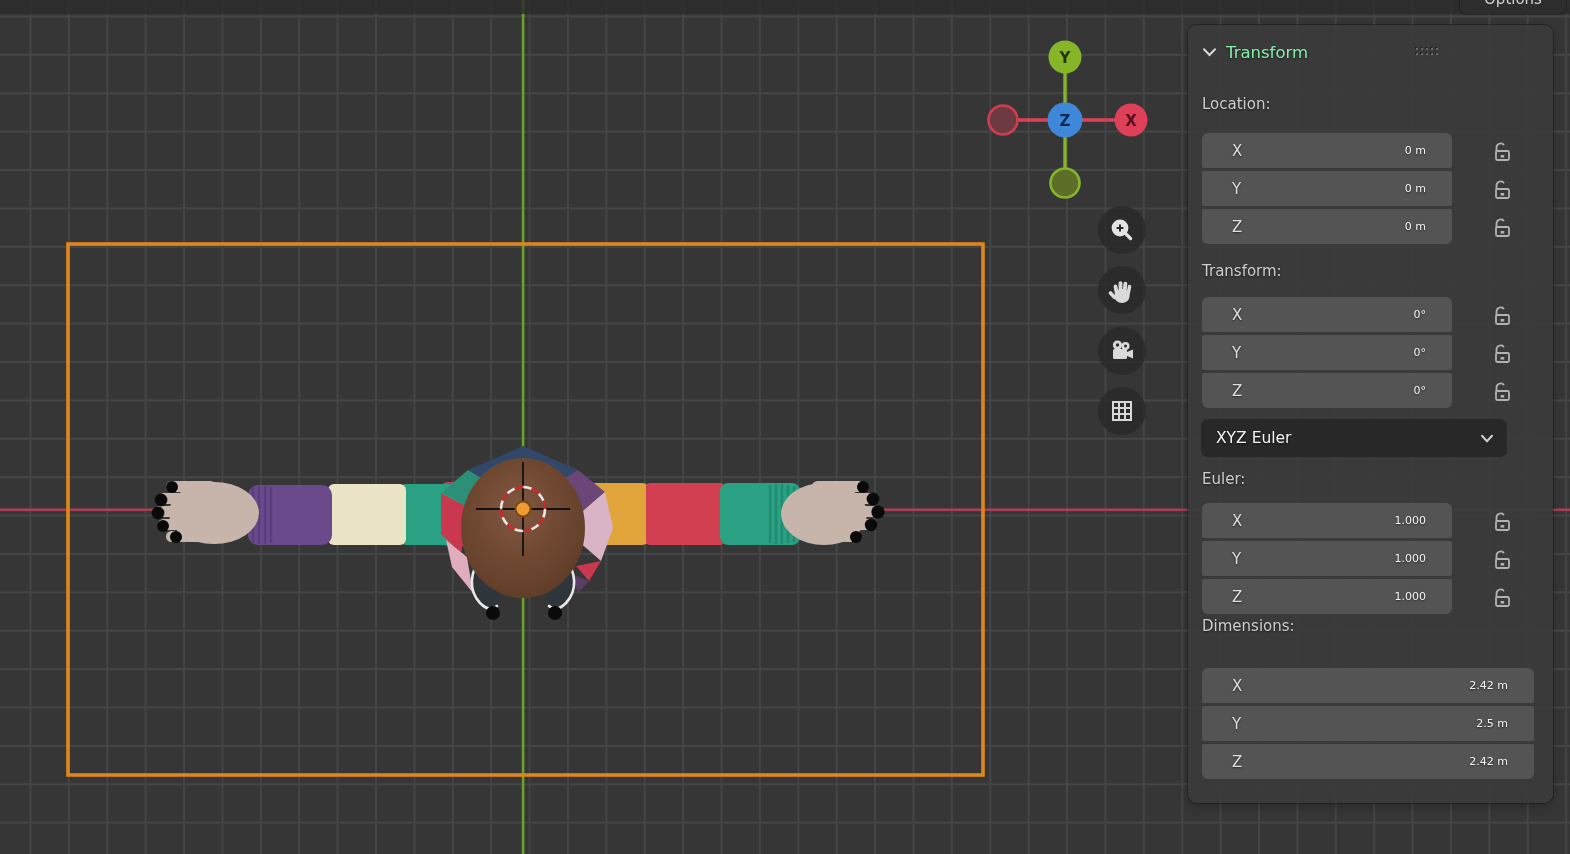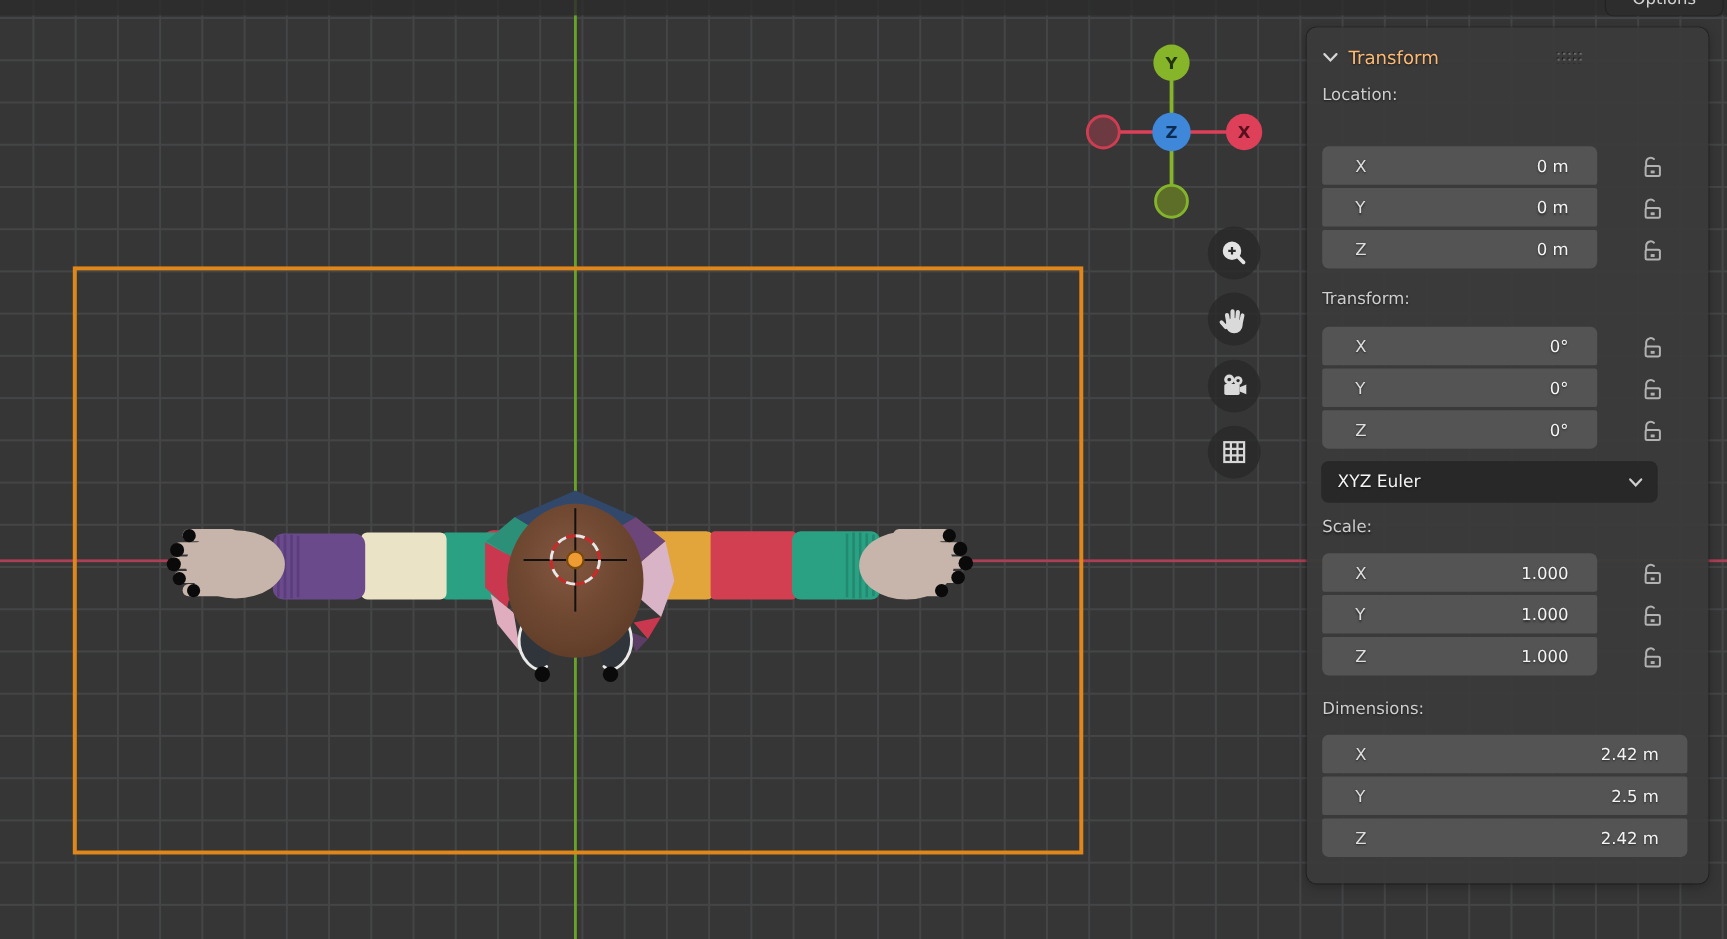--- a/index.html
+++ b/index.html
@@ -25,37 +25,37 @@
   #nav-gizmo{position:absolute;left:985px;top:36px;width:165px;height:165px;}
   
   .vp-btn{position:absolute;left:1098px;width:48px;height:48px;border-radius:50%;
     background:rgba(40,40,40,0.78);display:flex;align-items:center;justify-content:center;}
   
   #n-panel{position:absolute;left:1188px;top:25px;width:365px;height:778px;
     background:rgba(59,59,59,0.97);border-radius:9px;
     box-shadow:0 0 0 1px rgba(0,0,0,0.28),0 3px 10px rgba(0,0,0,0.25);}
   .panel-header{position:absolute;left:14px;top:12px;height:30px;display:flex;
     align-items:center;gap:9px;}
-  .panel-title{color:#fdba74;font-size:16.5px;text-shadow:0 1px 2px rgba(0,0,0,0.6);}
+  .panel-title{color:#86efac;font-size:16.5px;text-shadow:0 1px 2px rgba(0,0,0,0.6);}
   .grip{position:absolute;right:-132px;top:10px;width:25px;height:11px;
     background-image:
       radial-gradient(circle at 1.9px 1.9px,#6e6e6e 1px,transparent 1.25px),
       radial-gradient(circle at 1.1px 1.1px,#1a1a1a 1.05px,transparent 1.3px);
     background-size:5px 5.4px;}
   .section-label{position:absolute;left:14px;color:#cecece;font-size:15px;
     text-shadow:0 1px 2px rgba(0,0,0,0.55);}
   .field-row{position:absolute;left:14px;height:35px;background:#545454;
     display:flex;align-items:center;justify-content:space-between;
     padding:0 26px 0 30px;box-sizing:border-box;border-radius:2px;}
   .field-row.num{width:250px;}
   .field-row.wide{width:332px;}
   .field-row.first{border-radius:6px 6px 2px 2px;}
   .field-row.last{border-radius:2px 2px 6px 6px;}
   .axis{color:#dedede;font-size:15px;text-shadow:0 1px 2px rgba(0,0,0,0.55);}
-  .val{color:#f4f4f4;font-size:15px;text-shadow:0 1px 2px rgba(0,0,0,0.55);}
+  .val{color:#f4f4f4;font-size:11px;text-shadow:0 1px 2px rgba(0,0,0,0.55);}
   .lock{position:absolute;left:300px;width:26px;height:26px;}
   .dropdown{position:absolute;left:14px;top:395px;width:304px;height:36px;
     background:#282828;border-radius:6px;display:flex;align-items:center;
     justify-content:space-between;padding:0 12px 0 14px;box-sizing:border-box;
     box-shadow:0 0 0 1px rgba(0,0,0,0.3);}
   .dropdown .val{font-size:15.5px;}
   .chev{display:flex;align-items:center;}
 </style>
 </head>
 <body>
@@ -243,21 +243,21 @@
     <div class="panel-header">
       <span class="chev">
           <svg width="15" height="10" viewBox="0 0 15 10">
             <path d="M2,2.2 L7.5,8 L13,2.2" fill="none" stroke="#d6d6d6" stroke-width="2" stroke-linecap="round"></path>
           </svg>
         </span>
       <span class="panel-title">Transform</span>
       <div class="grip"></div>
     </div>
 
-    <div class="section-label" style="top:52px">Location:</div>
+    <div class="section-label" style="top:70px">Location:</div>
     <div class="field-row num first" style="top:108px">
       <span class="axis">X</span>
       <span class="val">0 m</span>
     </div>
     <div class="field-row num" style="top:146px">
       <span class="axis">Y</span>
       <span class="val">0 m</span>
     </div>
     <div class="field-row num last" style="top:184px">
       <span class="axis">Z</span>
@@ -310,21 +310,21 @@
 
     <div class="dropdown">
       <span class="val">XYZ Euler</span>
       <span class="chev">
           <svg width="14" height="9" viewBox="0 0 14 9">
             <path d="M2,1.8 L7,7.2 L12,1.8" fill="none" stroke="#cfcfcf" stroke-width="2" stroke-linecap="round"></path>
           </svg>
         </span>
     </div>
 
-    <div class="section-label" style="top:445px">Scale:</div>
+    <div class="section-label" style="top:445px">Euler:</div>
     <div class="field-row num first" style="top:478px">
       <span class="axis">X</span>
       <span class="val">1.000</span>
     </div>
     <div class="field-row num" style="top:516px">
       <span class="axis">Y</span>
       <span class="val">1.000</span>
     </div>
     <div class="field-row num last" style="top:554px">
       <span class="axis">Z</span>
@@ -339,21 +339,21 @@
           <path d="M8.5,13 V9.6 A4.2,4.2 0 0 1 15.6,6.6" fill="none" stroke="#b2b2b2" stroke-width="1.8" stroke-linecap="round"></path>
           <rect x="8" y="13" width="13" height="9" rx="1.4" fill="none" stroke="#b2b2b2" stroke-width="1.8"></rect>
           <rect x="12.6" y="17" width="3.6" height="2.6" fill="#b2b2b2"></rect>
         </svg></div>
     <div class="lock" style="top:559px"><svg width="26" height="26" viewBox="0 0 26 26">
           <path d="M8.5,13 V9.6 A4.2,4.2 0 0 1 15.6,6.6" fill="none" stroke="#b2b2b2" stroke-width="1.8" stroke-linecap="round"></path>
           <rect x="8" y="13" width="13" height="9" rx="1.4" fill="none" stroke="#b2b2b2" stroke-width="1.8"></rect>
           <rect x="12.6" y="17" width="3.6" height="2.6" fill="#b2b2b2"></rect>
         </svg></div>
 
-    <div class="section-label" style="top:610px">Dimensions:</div>
+    <div class="section-label" style="top:592px">Dimensions:</div>
     <div class="field-row wide first" style="top:643px">
       <span class="axis">X</span>
       <span class="val">2.42 m</span>
     </div>
     <div class="field-row wide" style="top:681px">
       <span class="axis">Y</span>
       <span class="val">2.5 m</span>
     </div>
     <div class="field-row wide last" style="top:719px">
       <span class="axis">Z</span>

